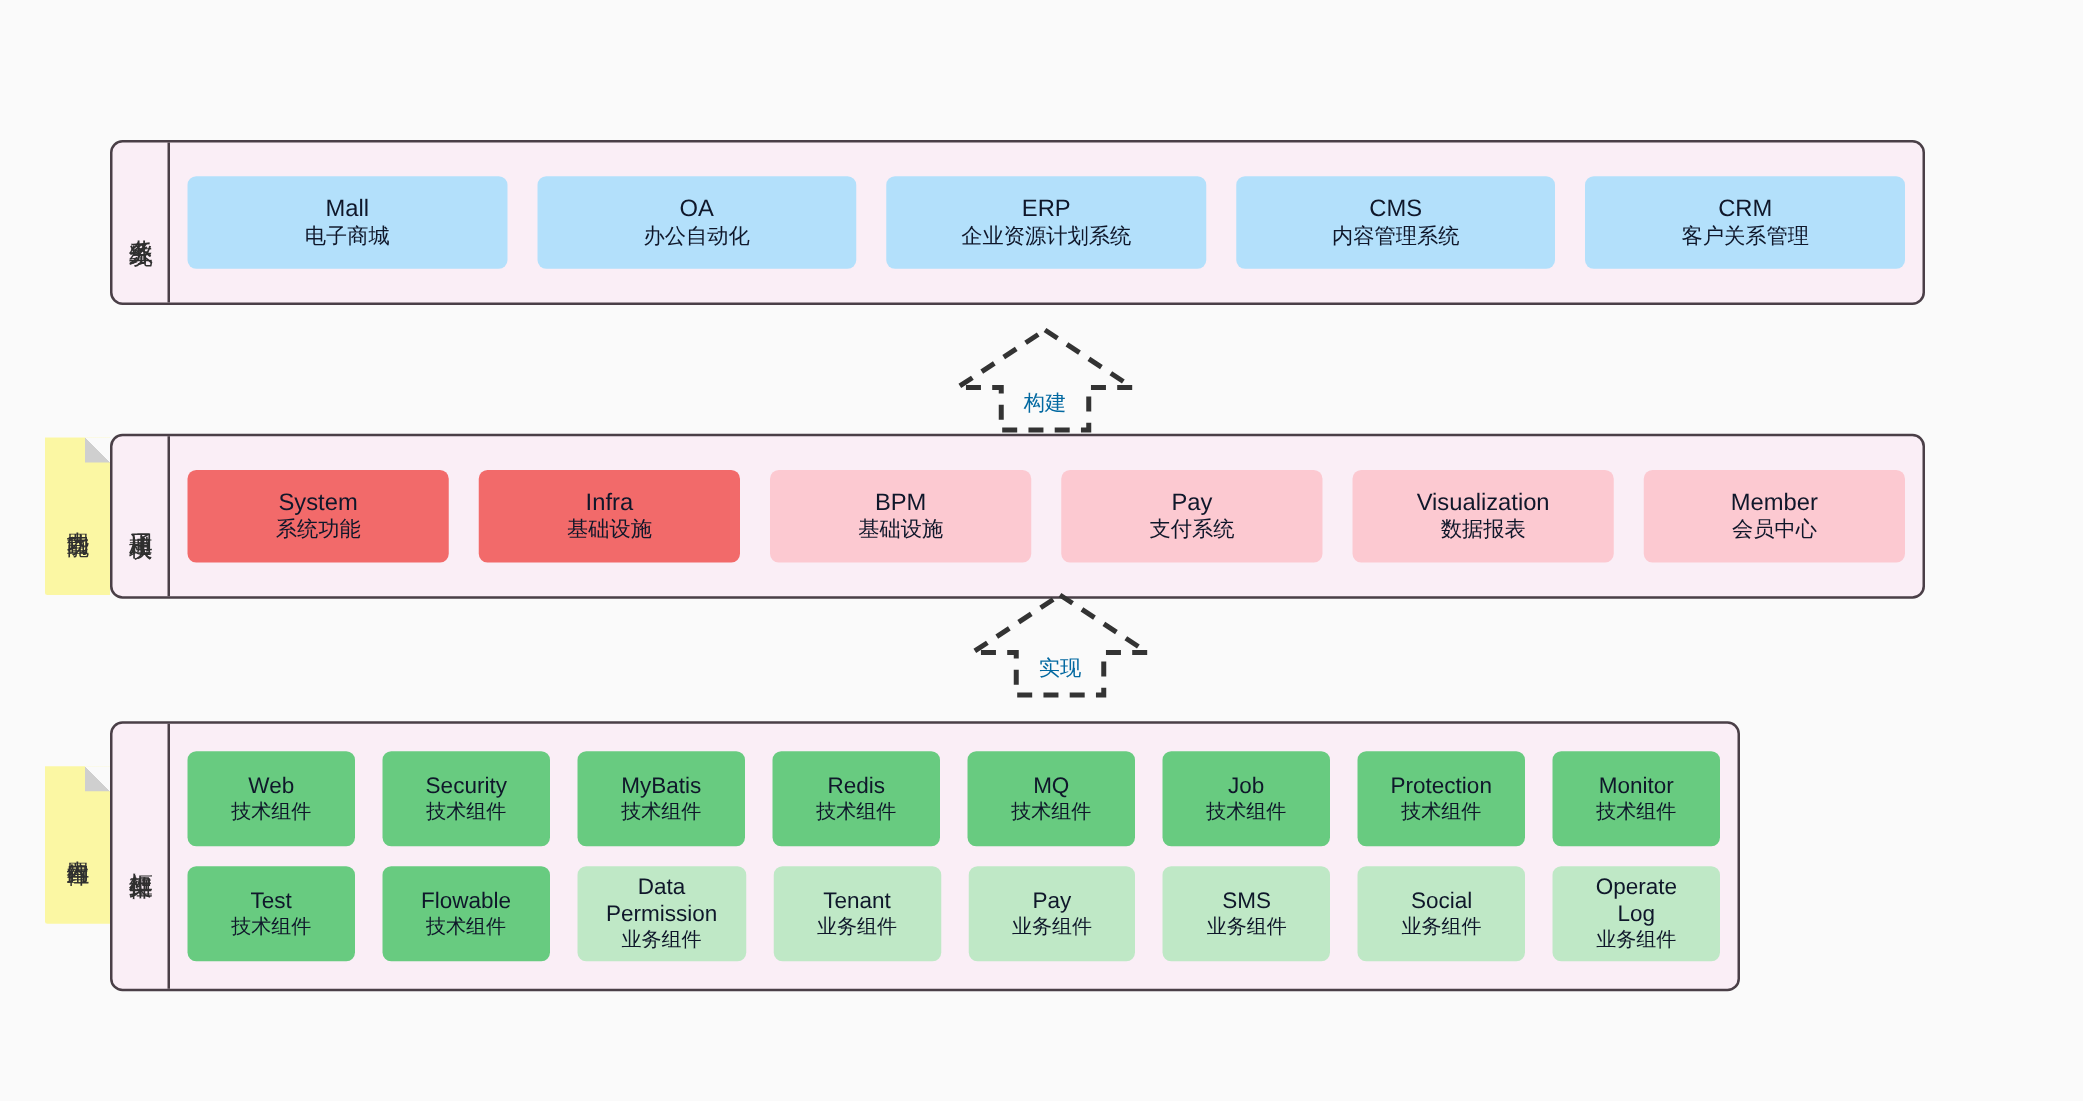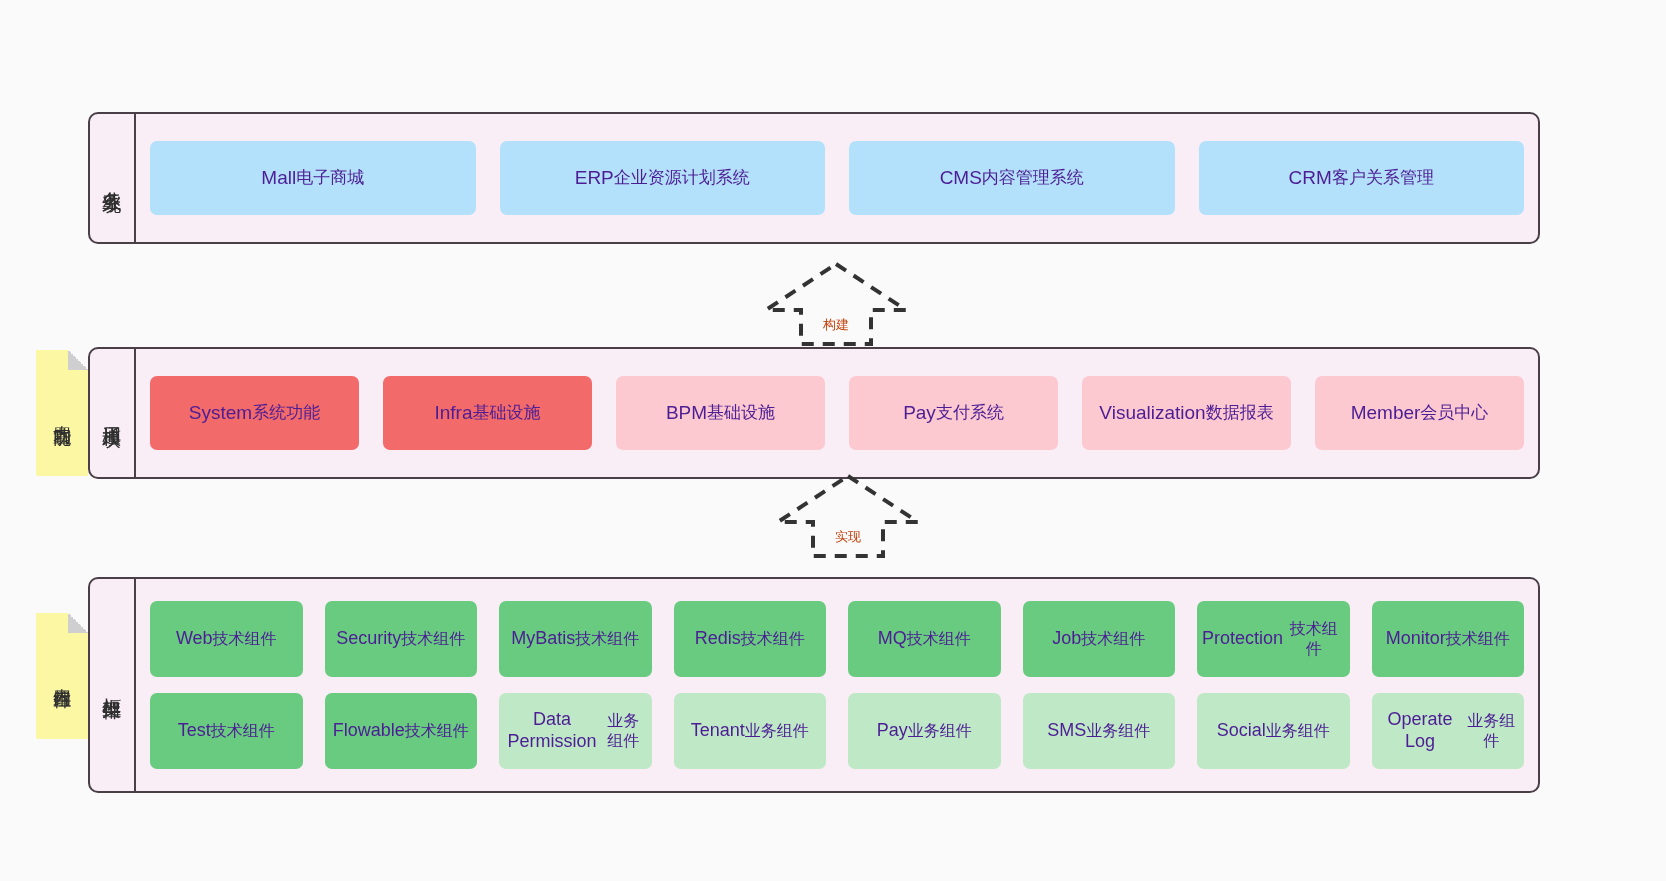--- a/index.html
+++ b/index.html
@@ -55,27 +55,27 @@
     align-items: center;
     padding: 0 14px;
     gap: 0;
   }
 
   
   .card {
     box-sizing: border-box;
     border-radius: 7px;
     display: flex;
-    flex-direction: row;
+    flex-direction: column;
     align-items: center;
     justify-content: center;
     text-align: center;
     line-height: 1.22;
-    color: #4c1d95;
-    padding: 4px 5px;
+    color: #0f172a;
+    padding: 4px 23px;
   }
   .card .en { font-size: 19px; }
   .card .cn { font-size: 17px; }
 
   .card.blue  { background: #b3e0fb; }
   .card.red   { background: #f26a6a; }
   .card.pink  { background: #fcc9d1; }
   .card.green { background: #68cb80; }
   .card.lgreen{ background: #bfe8c6; }
 
@@ -102,21 +102,21 @@
   #module-layer .layer-body { gap: 24px; }
   #module-layer .card {
     flex: 1 1 0;
     height: 74px;
   }
 
   
   #framework-layer {
     left: 88px;
     top: 577px;
-    width: 1452px;
+    width: 1304px;
     height: 216px;
   }
   #framework-layer .layer-body {
     flex-direction: column;
     justify-content: center;
     gap: 16px;
     padding: 0 14px;
   }
   .fw-row {
     display: flex;
@@ -174,22 +174,22 @@
     width: 152px;
     height: 90px;
   }
   .arrow svg { display: block; width: 100%; height: 100%; }
   .arrow .arrow-label {
     position: absolute;
     left: 0;
     right: 0;
     bottom: 14px;
     text-align: center;
-    font-size: 13px;
-    color: #c2410c;
+    font-size: 17px;
+    color: #0369a1;
     pointer-events: none;
   }
   #arrow-build {
     left: 760px;
     top: 258px;
   }
   #arrow-implement {
     left: 772px;
     top: 470px;
   }
@@ -201,20 +201,24 @@
 
   <div class="layer" id="business-layer">
     <div class="layer-title">业务系统</div>
     <div class="layer-body">
 
       <div class="card blue">
         <span class="en">Mall</span>
         <span class="cn">电子商城</span>
       </div>
 
+      <div class="card blue">
+        <span class="en">OA</span>
+        <span class="cn">办公自动化</span>
+      </div>
 
       <div class="card blue">
         <span class="en">ERP</span>
         <span class="cn">企业资源计划系统</span>
       </div>
 
       <div class="card blue">
         <span class="en">CMS</span>
         <span class="cn">内容管理系统</span>
       </div>

